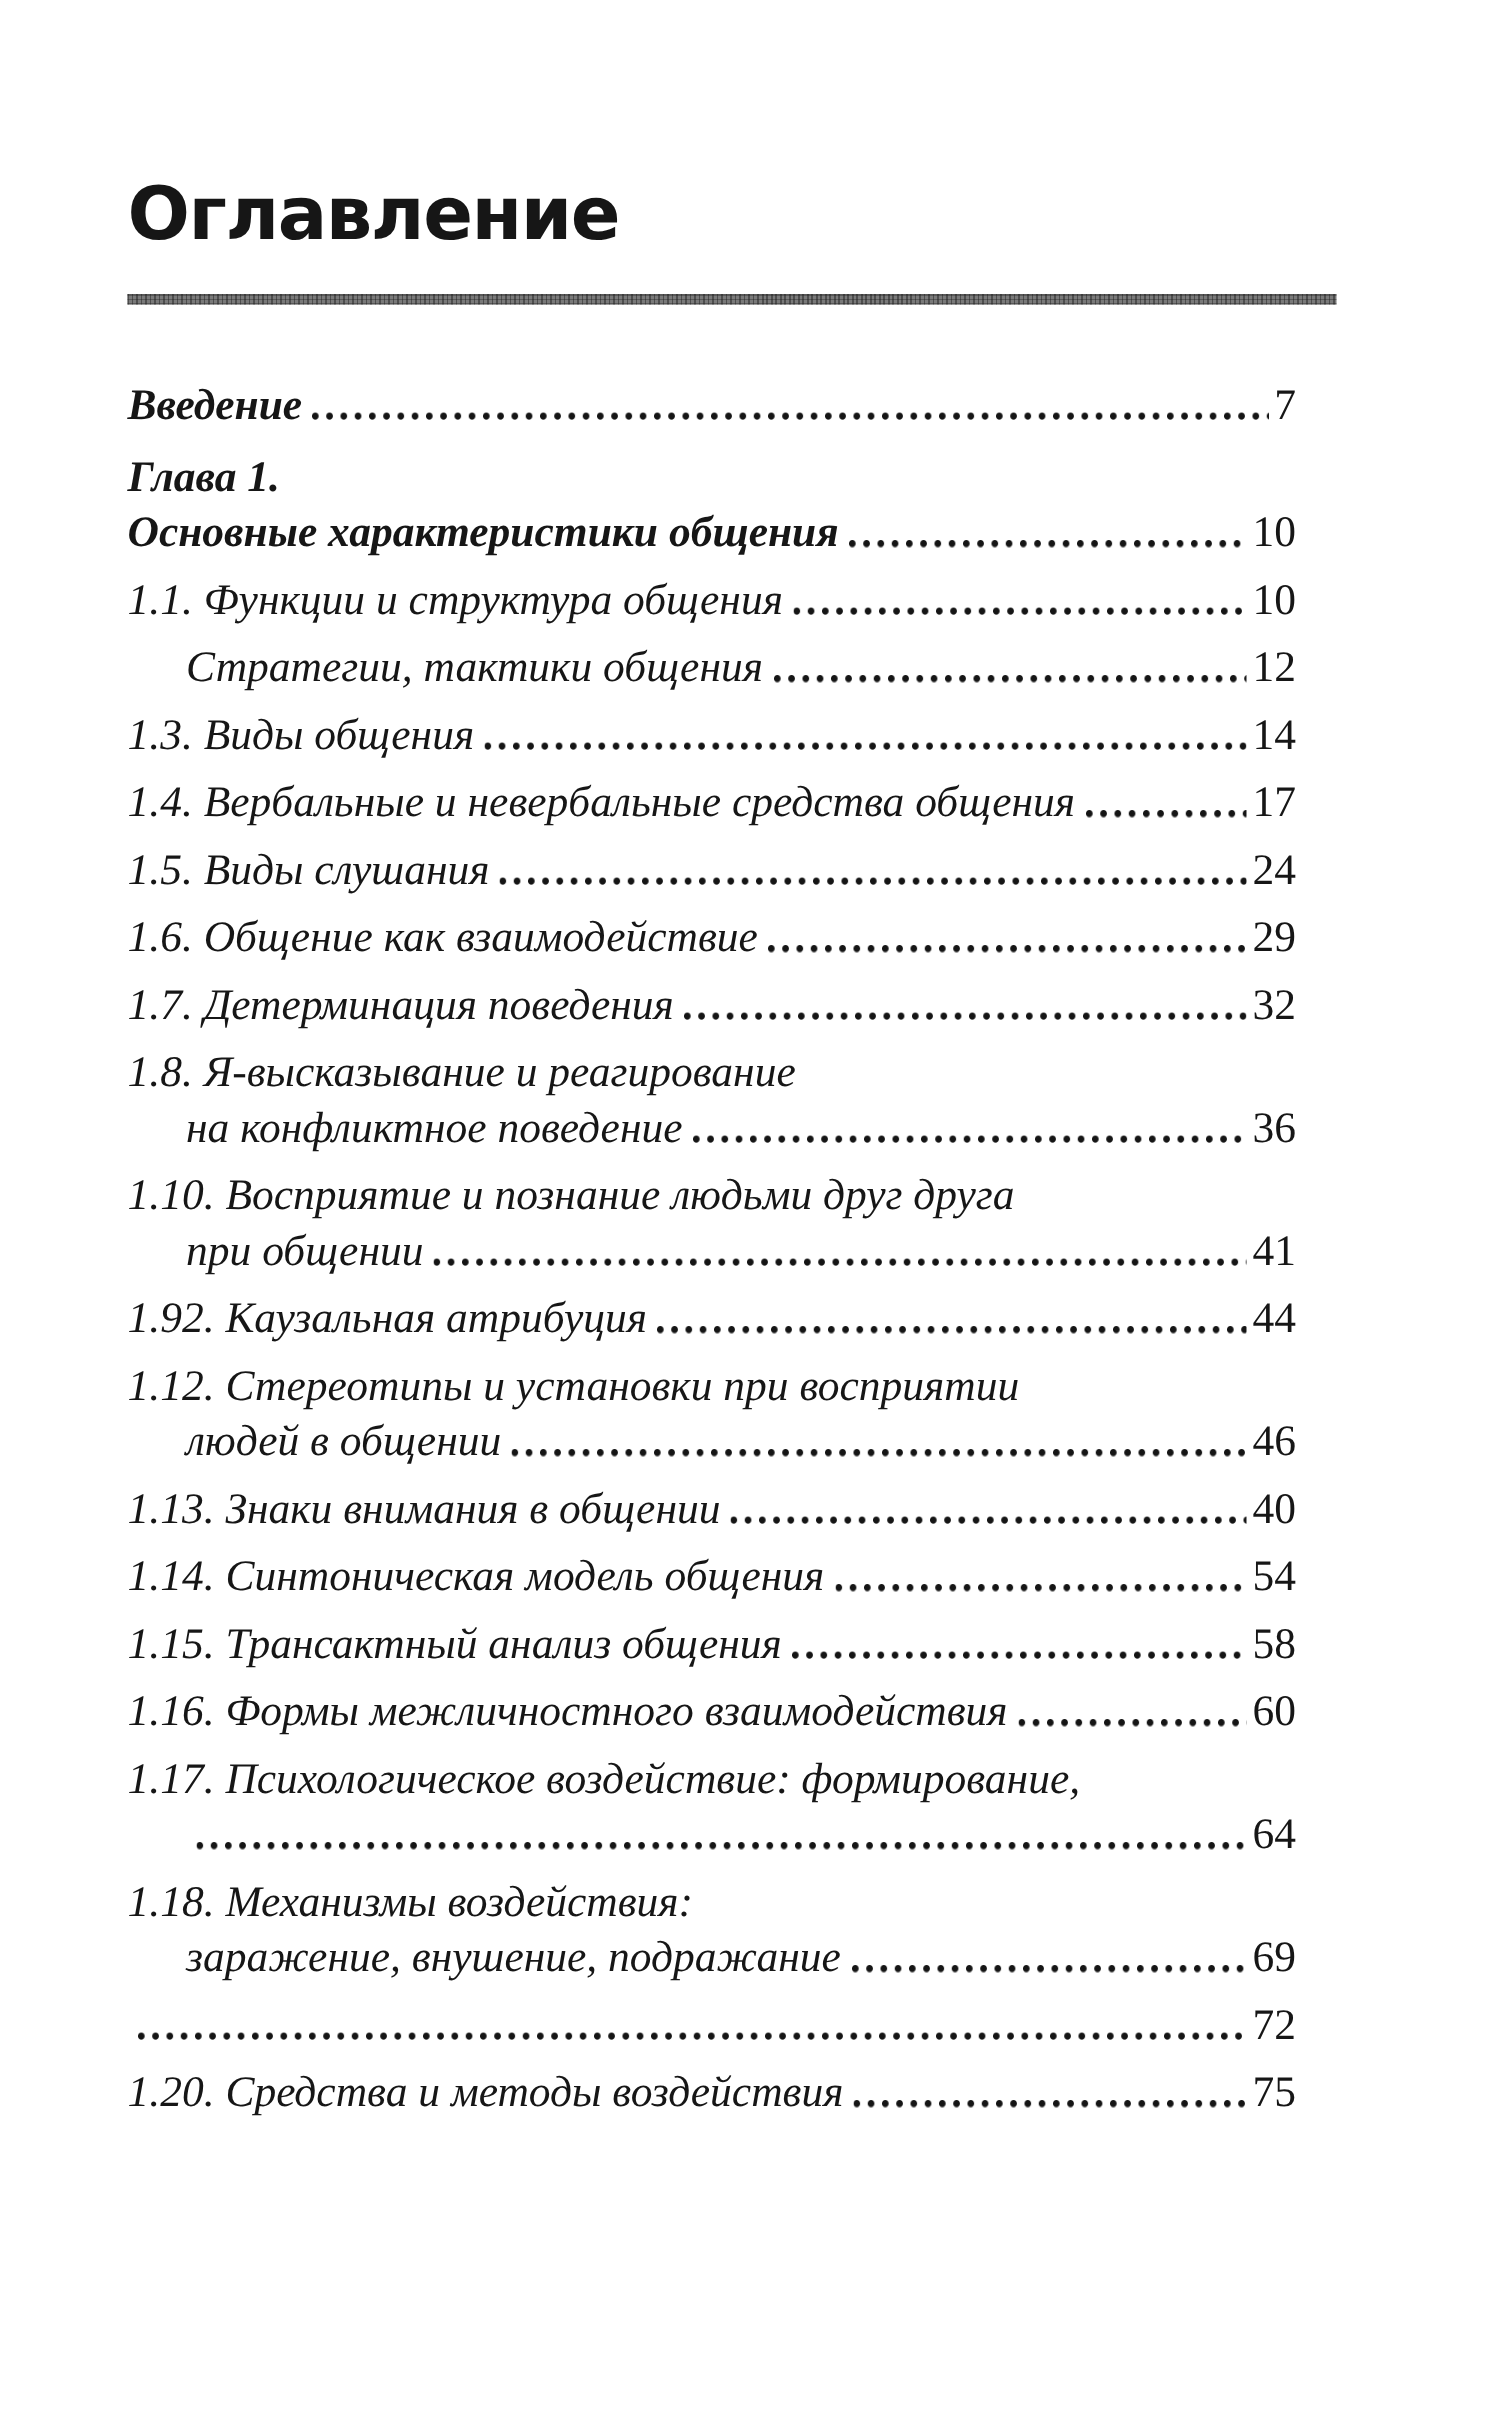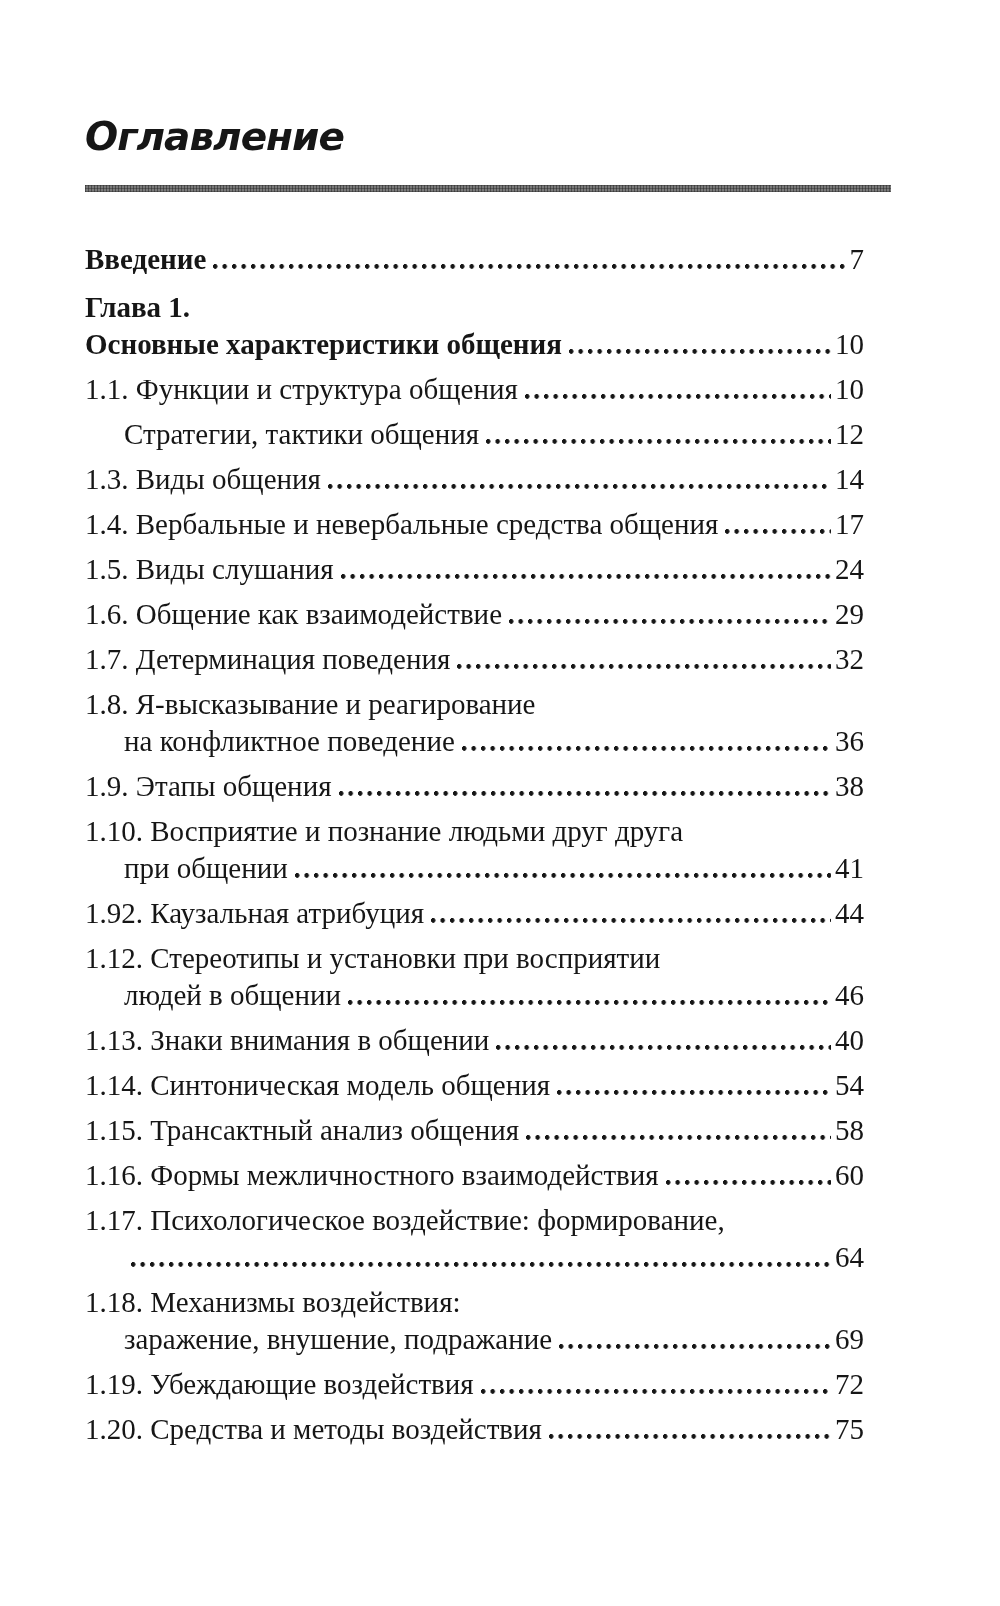--- a/index.html
+++ b/index.html
@@ -5,38 +5,37 @@
   html,body{margin:0;padding:0;background:#e8e8e8;}
   .page{
     width:1000px;height:1606px;background:var(--bg,#ffffff);
     box-sizing:border-box;position:relative;overflow:hidden;
     font-family:"Liberation Serif", serif;color:var(--text,#161616);
   }
   .content{padding:116px 0 0 85px;}
   h1.title{
     margin:0 0 26px 0;
     font-family:"DejaVu Sans", "Liberation Sans", sans-serif;
-    font-weight:700;font-size:39px;line-height:1.1;letter-spacing:-1px;
+    font-weight:700;font-size:49px;line-height:1.1;letter-spacing:-1px;
     color:var(--text,#161616);
-    font-style:italic;
   }
   .rule{
     width:806px;height:7px;margin:0 0 49px 0;
     background-color:var(--rule,#7a7a7a);
     background-image:
       repeating-linear-gradient(90deg, rgba(25,25,25,.45) 0 1px, transparent 1px 3px),
       repeating-linear-gradient(0deg, rgba(25,25,25,.35) 0 1px, transparent 1px 3px);
   }
   .toc{width:779px;font-size:29px;}
   .toc-entry{margin-bottom:8px;}
   .toc-entry.bold{font-weight:bold;}
   .toc-entry.chapter{margin-top:11px;}
   .toc-line{display:flex;align-items:baseline;line-height:37px;}
   .toc-line.indent{padding-left:39px;}
-  .toc-label{white-space:normal;}
+  .toc-label{white-space:normal;font-style:italic;}
   .leader{
     flex:1 1 auto;min-width:12px;align-self:stretch;
     margin:0 4px 0 7px;
     background-image:radial-gradient(circle at 2.2px 2.2px, #151515 1.9px, transparent 2.5px);
     background-size:9.5px 4.6px;
     background-repeat:repeat-x;
     background-position:left 0 bottom 9px;
   }
   .toc-page{white-space:nowrap;font-weight:normal;}
 </style>
@@ -127,27 +126,20 @@
           <div class="toc-line">
             <span class="toc-label">1.8. Я-высказывание и реагирование</span>
           </div>
           <div class="toc-line indent">
             <span class="toc-label">на конфликтное поведение</span>
             <span class="leader"></span>
             <span class="toc-page">36</span>
           </div>
         </div>
 
-  <div class="toc-entry">
-          <div class="toc-line">
-            <span class="toc-label">1.9. Этапы общения</span>
-            <span class="leader"></span>
-            <span class="toc-page">38</span>
-          </div>
-        </div>
 
   <div class="toc-entry">
           <div class="toc-line">
             <span class="toc-label">1.10. Восприятие и познание людьми друг друга</span>
           </div>
           <div class="toc-line indent">
             <span class="toc-label">при общении</span>
             <span class="leader"></span>
             <span class="toc-page">41</span>
           </div>
@@ -220,21 +212,20 @@
           </div>
           <div class="toc-line indent">
             <span class="toc-label">заражение, внушение, подражание</span>
             <span class="leader"></span>
             <span class="toc-page">69</span>
           </div>
         </div>
 
   <div class="toc-entry">
           <div class="toc-line">
-            <span class="toc-label">1.19. Убеждающие воздействия</span>
             <span class="leader"></span>
             <span class="toc-page">72</span>
           </div>
         </div>
 
   <div class="toc-entry">
           <div class="toc-line">
             <span class="toc-label">1.20. Средства и методы воздействия</span>
             <span class="leader"></span>
             <span class="toc-page">75</span>

